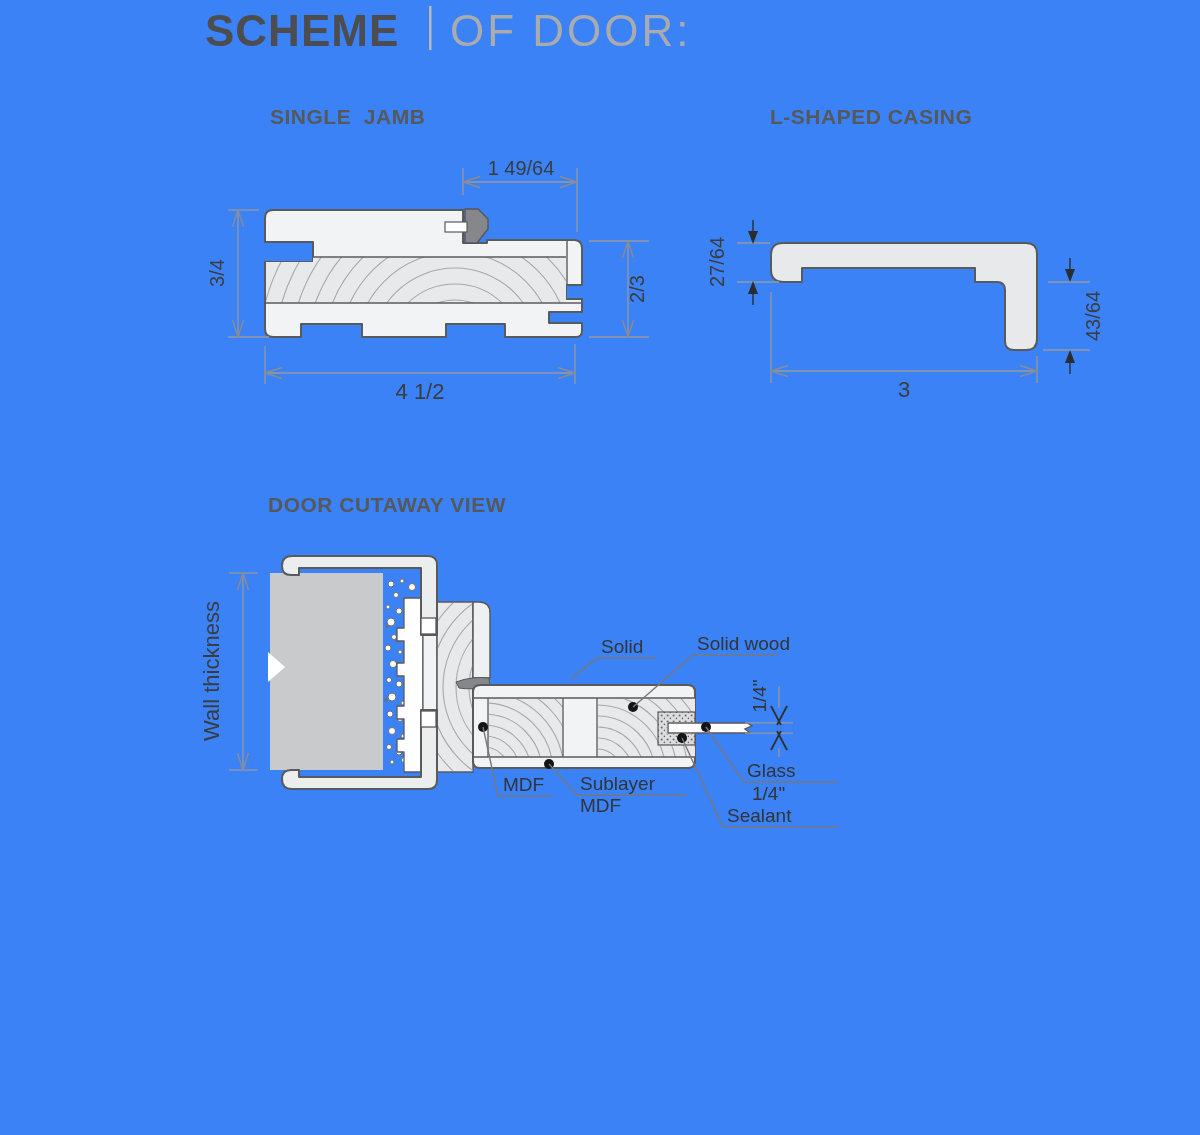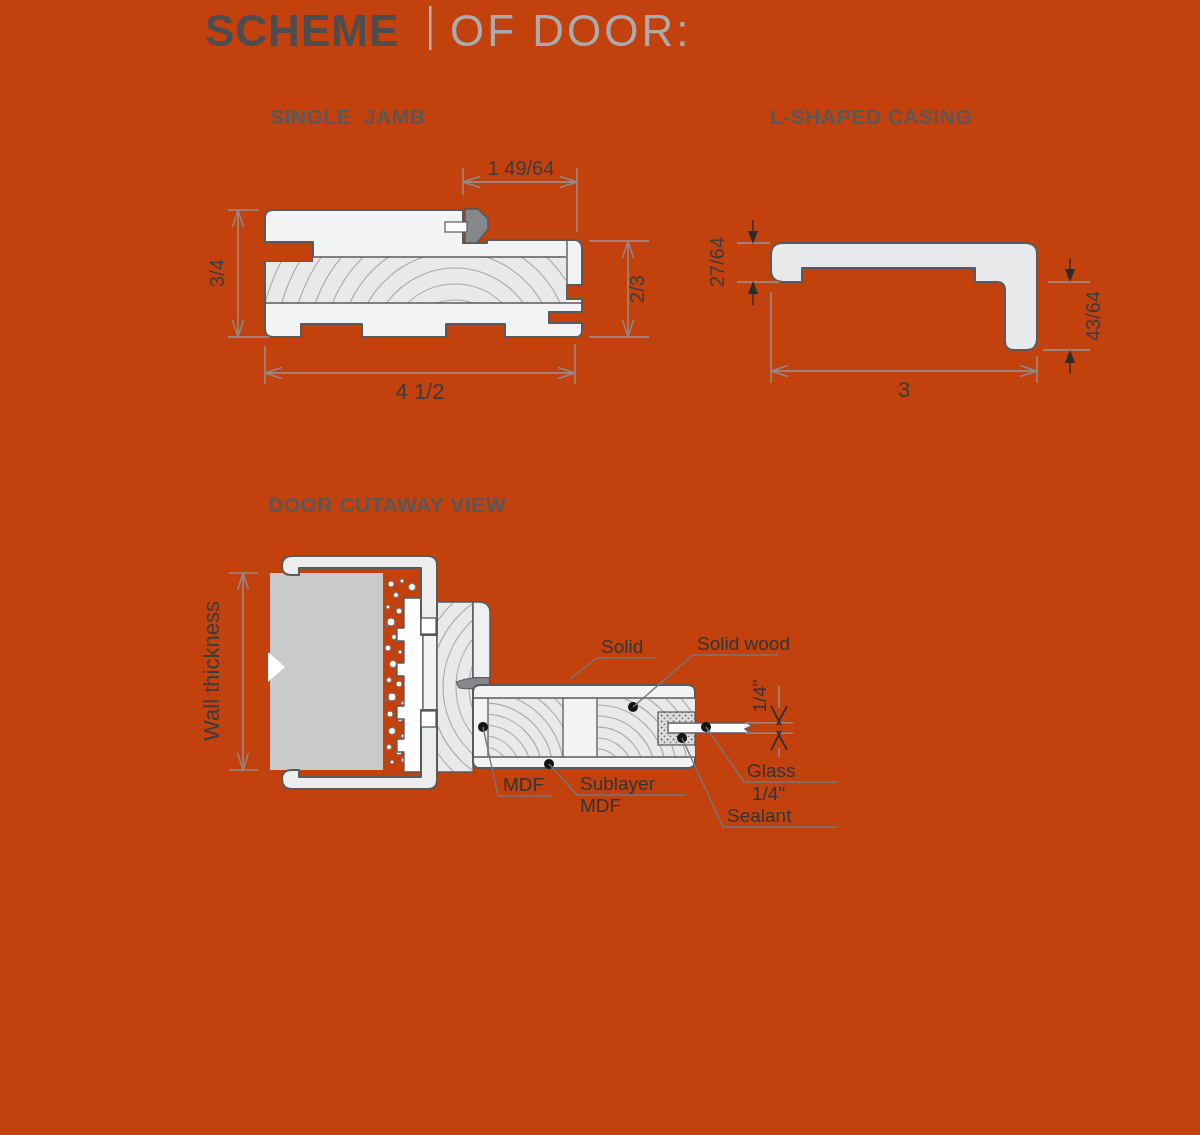--- a/index.html
+++ b/index.html
@@ -1,16 +1,16 @@
 <!DOCTYPE html>
 <html><head>
 <meta charset="utf-8">
 <style>
   html,body{margin:0;padding:0;background:#ffffff;}
-  .page{position:relative;width:1200px;height:1135px;background:#c2410c;overflow:hidden;
+  .page{position:relative;width:1200px;height:1135px;background:#3b82f6;overflow:hidden;
         font-family:"Liberation Sans", sans-serif;}
   svg text{font-family:"Liberation Sans", sans-serif;}
   .t-primary{font-size:44px;font-weight:bold;fill:#4d4d4f;letter-spacing:1px;}
   .t-secondary{font-size:44px;font-weight:normal;fill:#a9abae;letter-spacing:3px;}
   .heading{font-size:21px;font-weight:bold;fill:#57585a;letter-spacing:.5px;}
   .dim{font-size:20px;fill:#3b3c3e;}
   .dim-big{font-size:22px;fill:#3b3c3e;}
   .lbl{font-size:19px;fill:#333436;}
   .outline{stroke:#595a5c;stroke-linejoin:round;}
   .dimline{stroke:#97989b;stroke-width:1.3;fill:none;}

